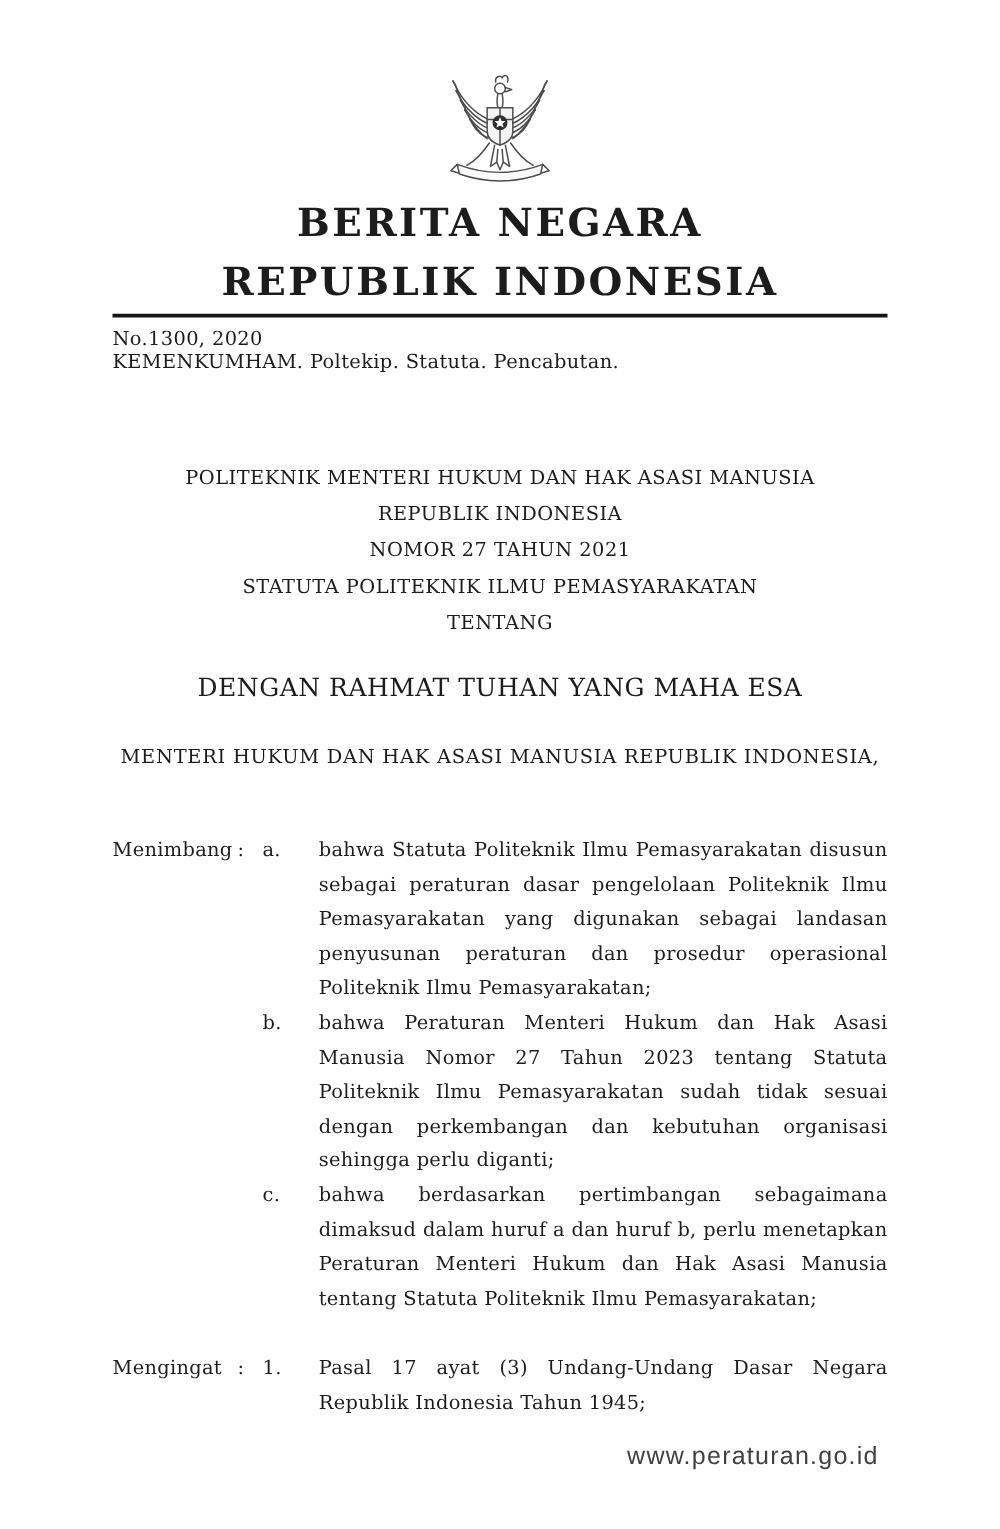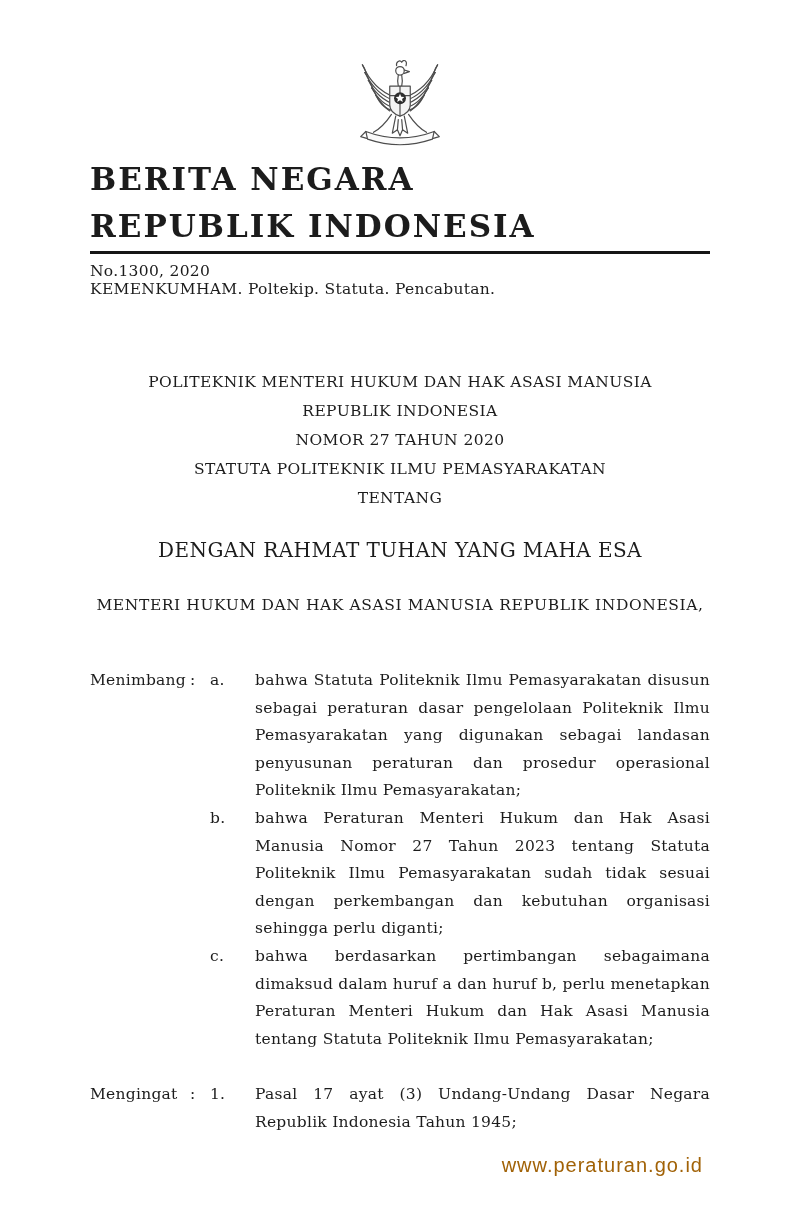--- a/index.html
+++ b/index.html
@@ -18,20 +18,21 @@
 
   
   .emblem-wrap {
     width: 104px;
     height: 94px;
     margin: 0 auto;
   }
   .emblem-wrap svg { display: block; width: 100%; height: 100%; }
 
   .masthead-title {
+    text-align: center;
     font-weight: bold;
     font-size: 31px;
     line-height: 39px;
     letter-spacing: 2px;
     margin-top: 8px;
     white-space: nowrap;
   }
   .masthead-rule {
     margin-top: 5px;
     border: 0;
@@ -91,21 +92,21 @@
   }
 
   
   .watermark {
     position: absolute;
     top: 1154px;
     right: 97px;
     font-family: "Liberation Sans", "DejaVu Sans", sans-serif;
     font-size: 20px;
     letter-spacing: 1px;
-    color: #a16207;
+    color: #404040;
   }
 </style>
 </head>
 <body>
 
 <div class="page">
 
   <div class="emblem-wrap">
     <svg viewBox="0 0 120 110" xmlns="http://www.w3.org/2000/svg">
       <g fill="none" stroke="#4d4d4d" stroke-width="1.4" stroke-linecap="round" stroke-linejoin="round">
@@ -153,21 +154,21 @@
   <hr class="masthead-rule">
 
   <div class="issue-row">
     <span>No.1300, 2020</span>
     <span>KEMENKUMHAM. Poltekip. Statuta. Pencabutan.</span>
   </div>
 
   <div class="title-block">
     <div>POLITEKNIK MENTERI HUKUM DAN HAK ASASI MANUSIA</div>
     <div>REPUBLIK INDONESIA</div>
-    <div>NOMOR 27 TAHUN 2020</div>
+    <div>NOMOR 27 TAHUN 2021</div>
     <div>STATUTA POLITEKNIK ILMU PEMASYARAKATAN</div>
     <div>TENTANG</div>
   </div>
 
   <div class="invocation">DENGAN RAHMAT TUHAN YANG MAHA ESA</div>
 
   <div class="authority">MENTERI HUKUM DAN HAK ASASI MANUSIA REPUBLIK INDONESIA,</div>
 
   <section class="clauses">
     <div class="clause-item">

